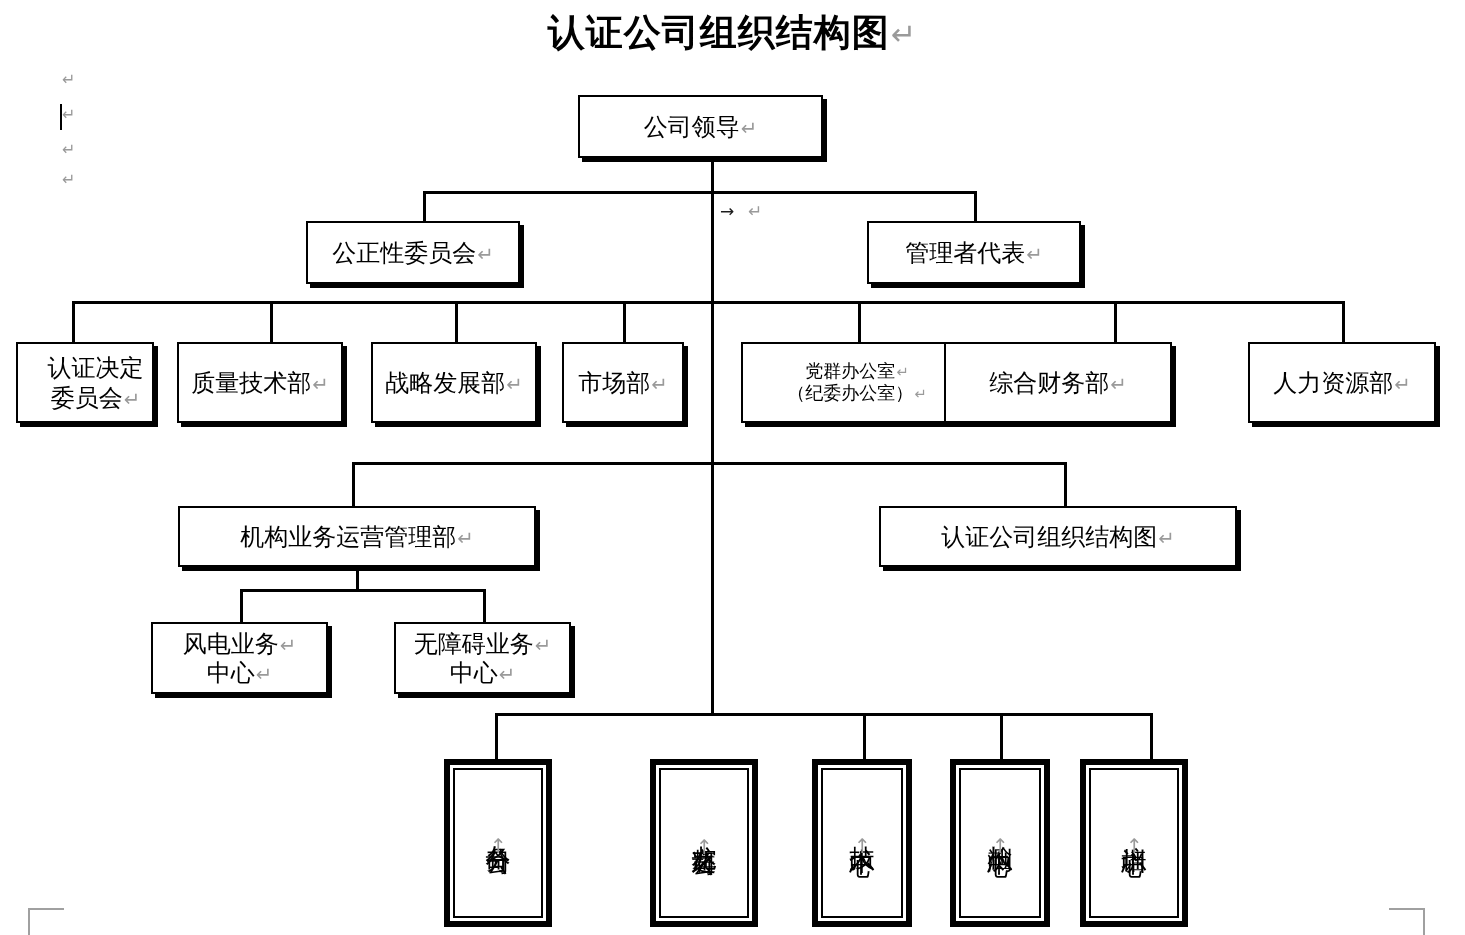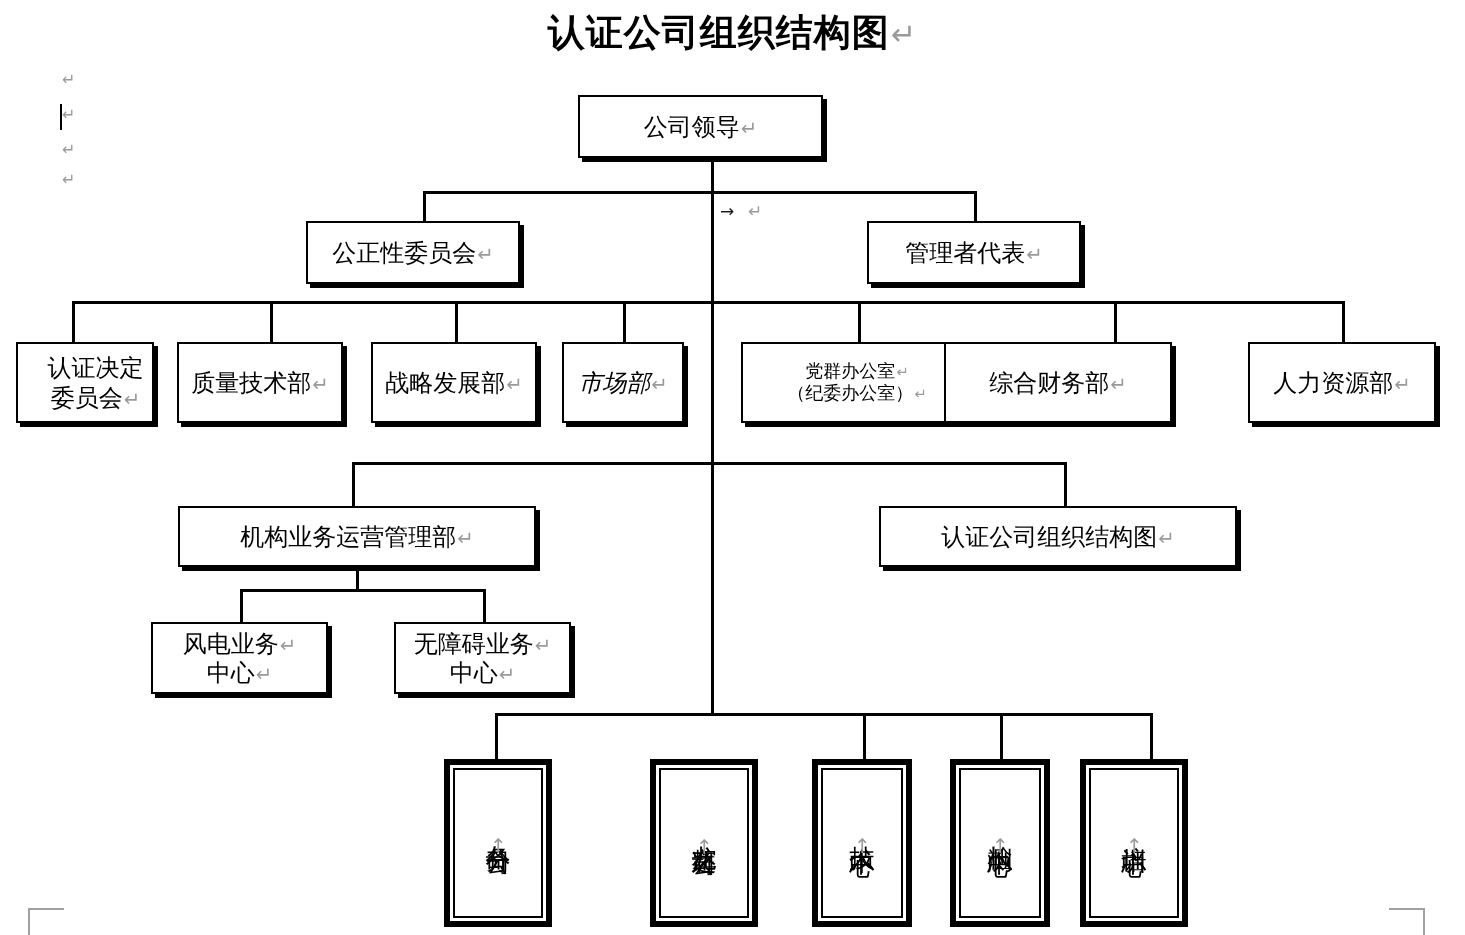--- a/index.html
+++ b/index.html
@@ -208,21 +208,21 @@
 
   <div class="node" style="left:16px; top:342px; width:138px; height:81px;padding-left:21px;">
     <span class="label"><span>认证决定</span><br><span>委员会</span><span class="pmark">↵</span></span>
   </div>
   <div class="node" style="left:177px; top:342px; width:166px; height:81px;">
     <span class="label"><span>质量技术部</span><span class="pmark">↵</span></span>
   </div>
   <div class="node" style="left:371px; top:342px; width:166px; height:81px;">
     <span class="label"><span>战略发展部</span><span class="pmark">↵</span></span>
   </div>
-  <div class="node" style="left:562px; top:342px; width:122px; height:81px;font-style:italic;">
+  <div class="node" style="left:562px; top:342px; width:122px; height:81px;">
     <span class="label"><span>市场部</span><span class="pmark">↵</span></span>
   </div>
   <div class="node" style="left:741px; top:342px; width:232px; height:81px; font-size:18px;">
     <span class="label"><span>党群办公室</span><span class="pmark">↵</span><br><span>（纪委办公室）</span><span class="pmark">↵</span></span>
   </div>
   <div class="node" style="left:944px; top:342px; width:228px; height:81px;">
     <span class="label"><span>综合财务部</span><span class="pmark">↵</span></span>
   </div>
   <div class="node" style="left:1248px; top:342px; width:188px; height:81px;">
     <span class="label"><span>人力资源部</span><span class="pmark">↵</span></span>

